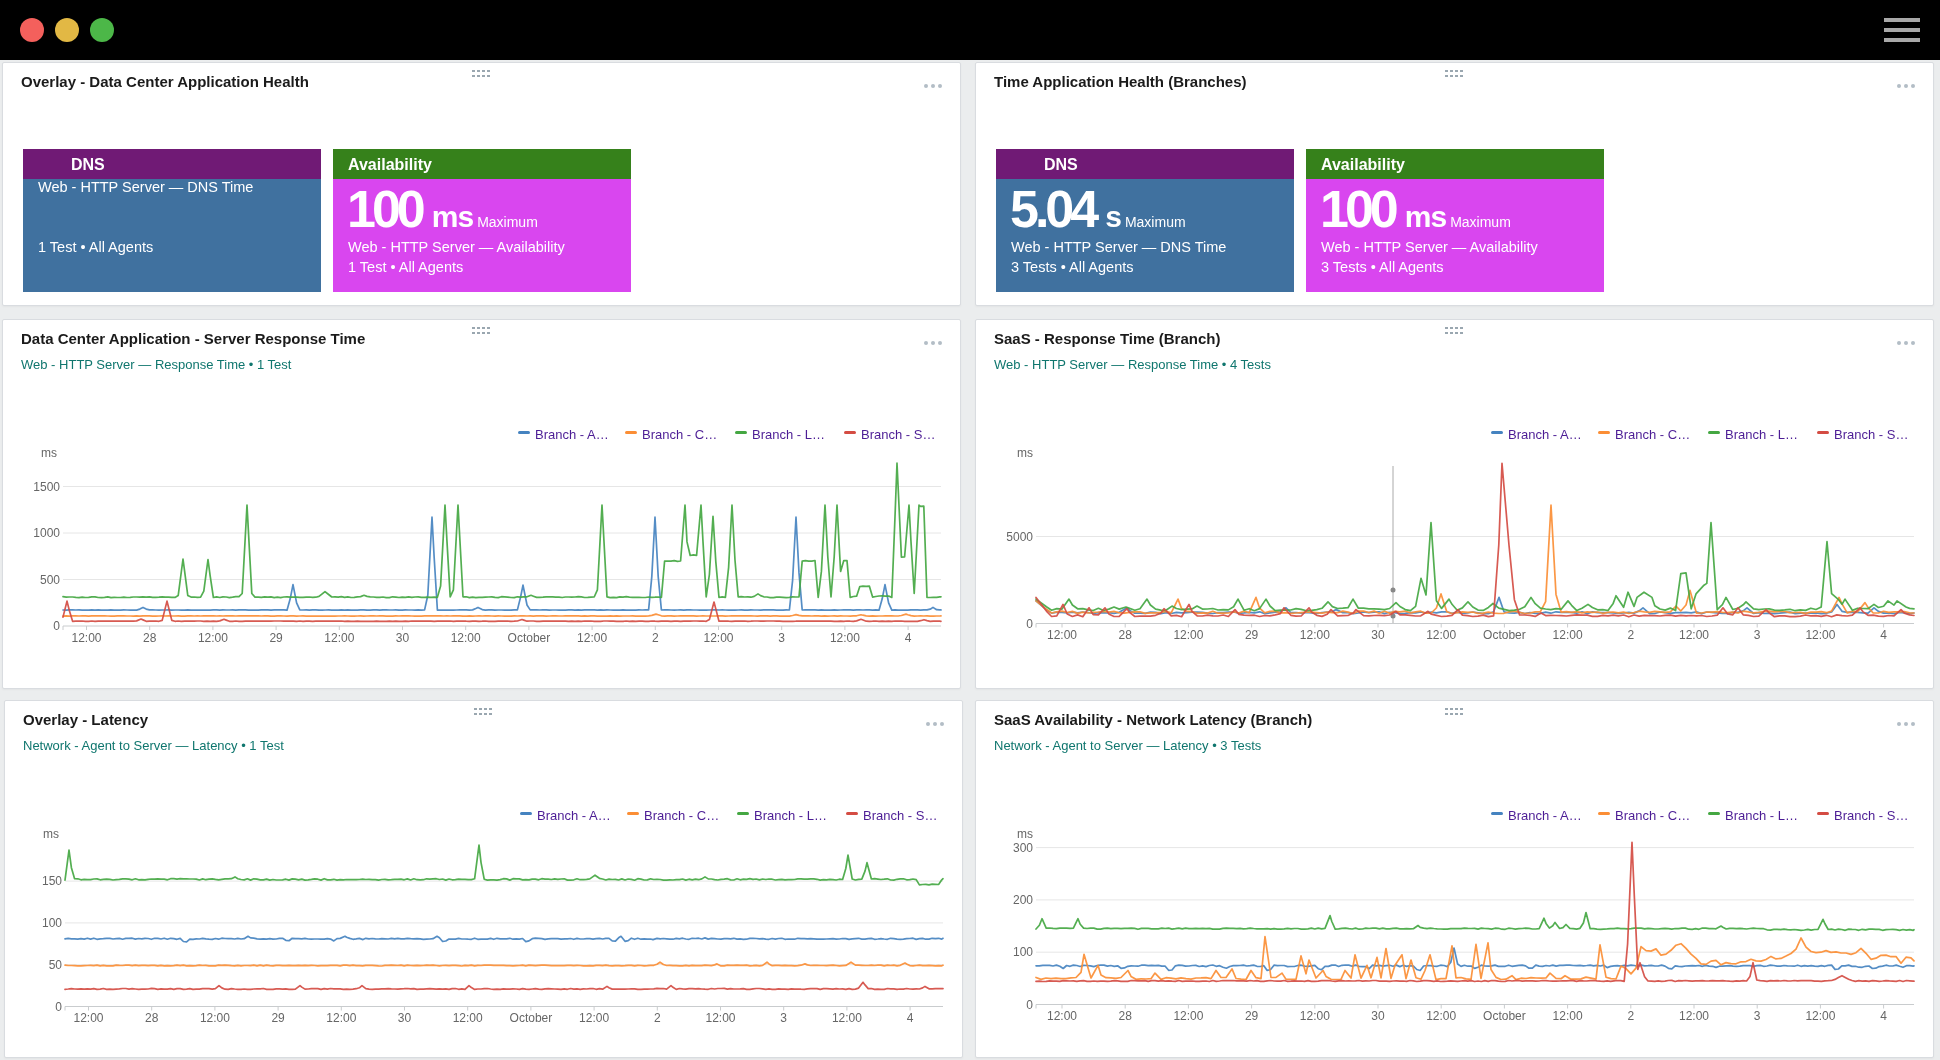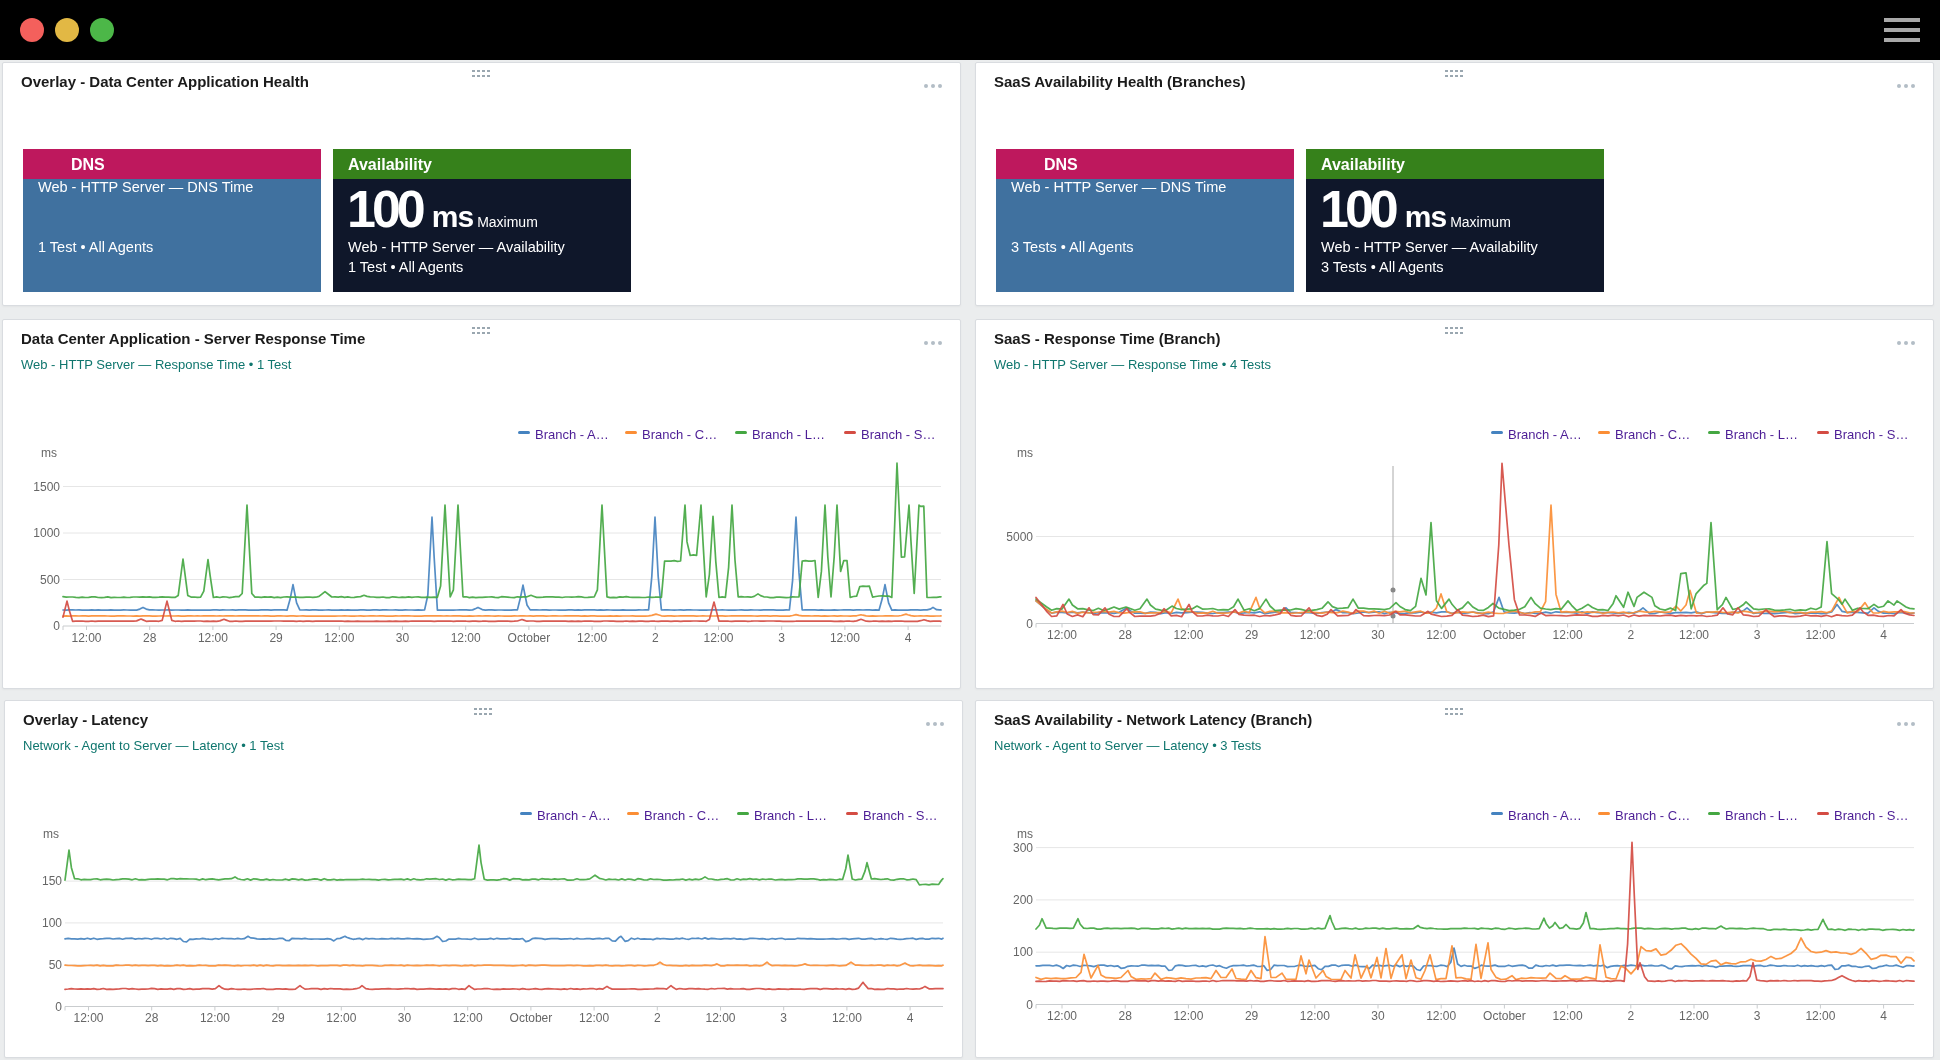--- a/index.html
+++ b/index.html
@@ -12,24 +12,24 @@
 .ctitle{position:absolute;left:18px;top:10px;font-size:15px;font-weight:bold;color:#1b1b1b;}
 .csub{position:absolute;left:18px;top:37px;font-size:13px;color:#0f766e;}
 .handle{position:absolute;top:7px;width:3px;height:2px;background:#9aa7b0;
  box-shadow:5px 0 #9aa7b0,10px 0 #9aa7b0,15px 0 #9aa7b0,
  0 5px #9aa7b0,5px 5px #9aa7b0,10px 5px #9aa7b0,15px 5px #9aa7b0;}
 .dots{position:absolute;right:32px;top:21px;width:4px;height:4px;border-radius:50%;
  background:#b3bdc6;box-shadow:7px 0 #b3bdc6,14px 0 #b3bdc6;}
 .tile{position:absolute;top:86px;width:298px;height:143px;color:#fff;}
 .thead{height:30px;line-height:31px;padding-left:15px;font-size:16px;font-weight:bold;}
 .tbody{position:relative;height:113px;}
-.tblue .thead{background:#be185d;padding-left:48px;}
+.tblue .thead{background:#701a75;padding-left:48px;}
 .tblue .tbody{background:#40719f;}
 .tgreen .thead{background:#36811b;}
-.tgreen .tbody{background:#0f172a;}
+.tgreen .tbody{background:#d946ef;}
 .bigrow{position:absolute;left:14px;top:0px;white-space:nowrap;}
 .bignum{font-size:52px;font-weight:bold;letter-spacing:-4px;}
 .bigunit{font-size:30px;font-weight:bold;letter-spacing:-1px;margin-left:10px;}
 .bigmax{font-size:14px;margin-left:4px;}
 .tdesc{position:absolute;left:15px;font-size:14.5px;}
 .tdesc:nth-of-type(2){top:60px;}
 .bigrow + .tdesc{top:60px;}
 .bigrow + .tdesc + .tdesc{top:80px;}
 .litem{position:absolute;top:105px;height:14px;white-space:nowrap;}
 .ldash{display:inline-block;width:12px;height:3px;border-radius:1.5px;vertical-align:5px;}
@@ -59,26 +59,27 @@
     <div class="tile tgreen" style="left:330px;">
       <div class="thead">Availability</div>
       <div class="tbody">
         <div class="bigrow"><span class="bignum">100</span><span class="bigunit">ms</span><span class="bigmax">Maximum</span></div>
         <div class="tdesc">Web - HTTP Server — Availability</div>
         <div class="tdesc">1 Test • All Agents</div>
       </div>
     </div>
   </div>
 <div class="card" style="left:975px;top:62px;width:959px;height:244px;">
-    <div class="ctitle">SaaS Availability Health (Branches)</div>
+    <div class="ctitle">Time Application Health (Branches)</div>
     <div class="handle" style="left:469px;"></div>
     <div class="dots"></div>
     <div class="tile tblue" style="left:20px;">
       <div class="thead">DNS</div>
       <div class="tbody">
+        <div class="bigrow"><span class="bignum">5.04</span><span class="bigunit">s</span><span class="bigmax">Maximum</span></div>
         <div class="tdesc">Web - HTTP Server — DNS Time</div>
         <div class="tdesc">3 Tests • All Agents</div>
       </div>
     </div>
     <div class="tile tgreen" style="left:330px;">
       <div class="thead">Availability</div>
       <div class="tbody">
         <div class="bigrow"><span class="bignum">100</span><span class="bigunit">ms</span><span class="bigmax">Maximum</span></div>
         <div class="tdesc">Web - HTTP Server — Availability</div>
         <div class="tdesc">3 Tests • All Agents</div>

